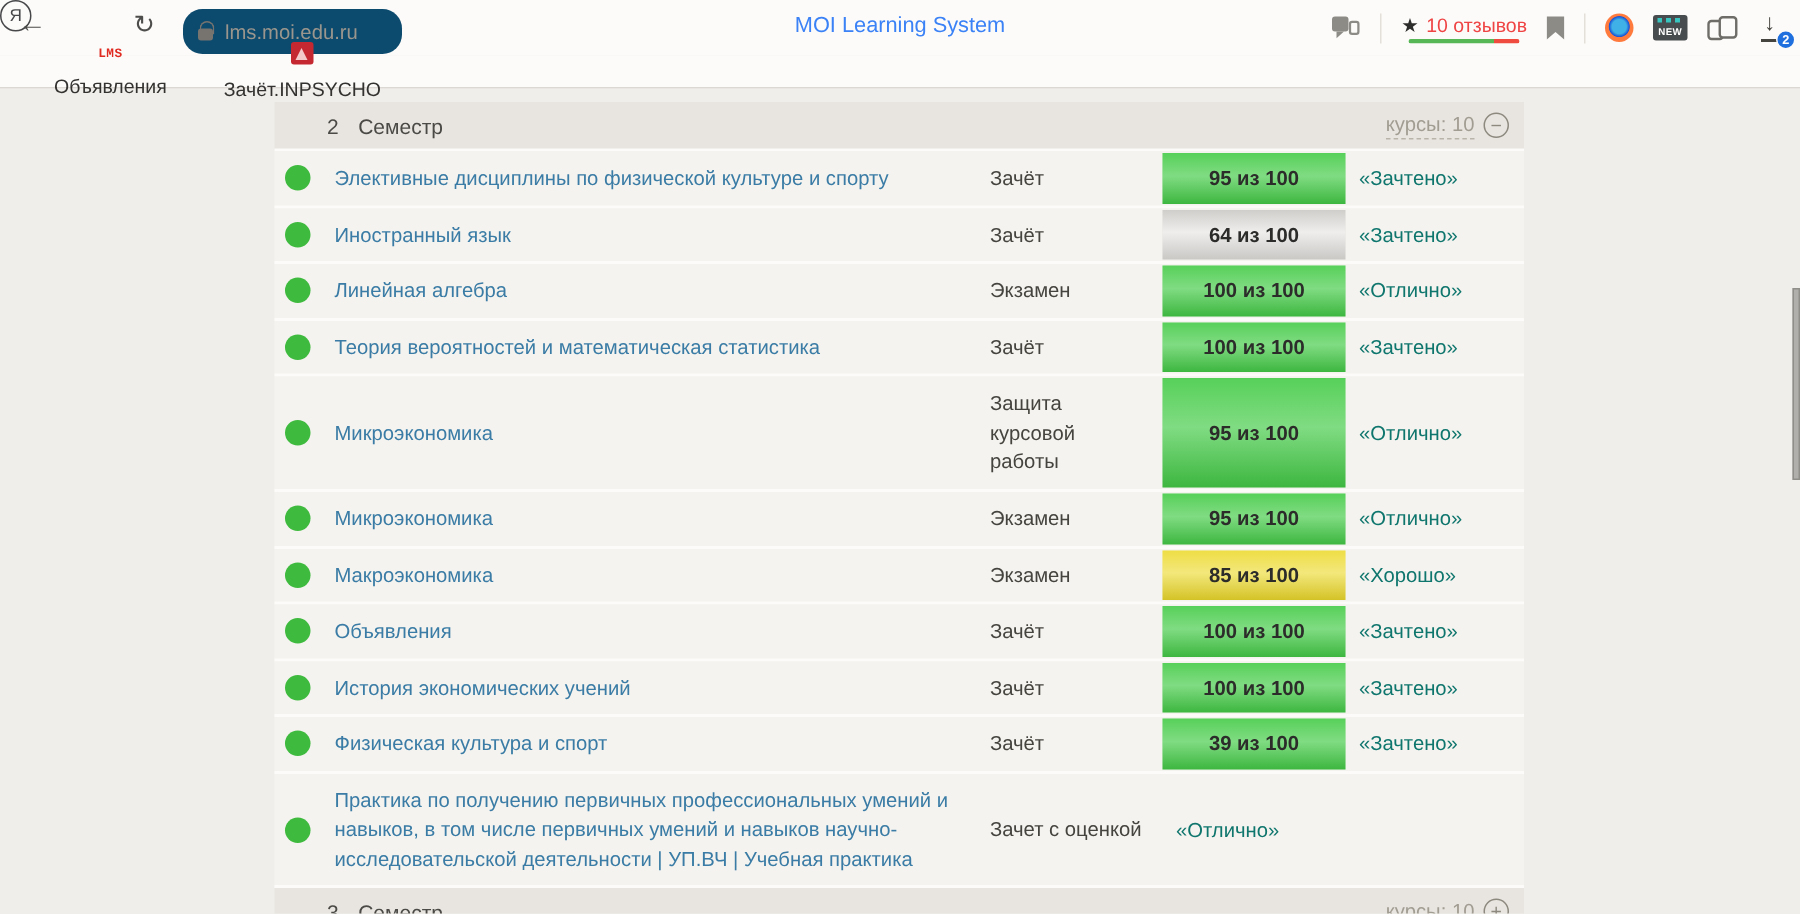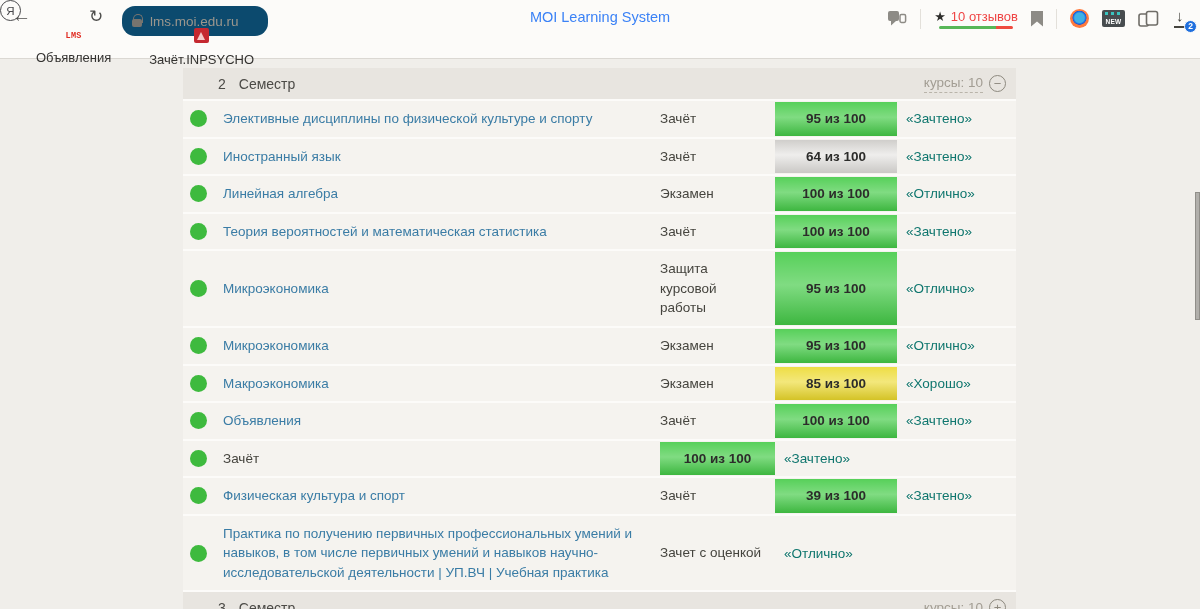--- a/index.html
+++ b/index.html
@@ -299,20 +299,21 @@
   <div class="course-row">
     <span class="status-dot"></span>
     <a class="course-name">Объявления</a>
     <div class="exam-type">Зачёт</div>
     <div class="score-badge badge-green">100 из 100</div>
     <div class="grade-label">«Зачтено»</div>
   </div>
 
   <div class="course-row">
     <span class="status-dot"></span>
+    <a class="course-name">История экономических учений</a>
     <div class="exam-type">Зачёт</div>
     <div class="score-badge badge-green">100 из 100</div>
     <div class="grade-label">«Зачтено»</div>
   </div>
 
   <div class="course-row">
     <span class="status-dot"></span>
     <a class="course-name">Физическая культура и спорт</a>
     <div class="exam-type">Зачёт</div>
     <div class="score-badge badge-green">39 из 100</div>

